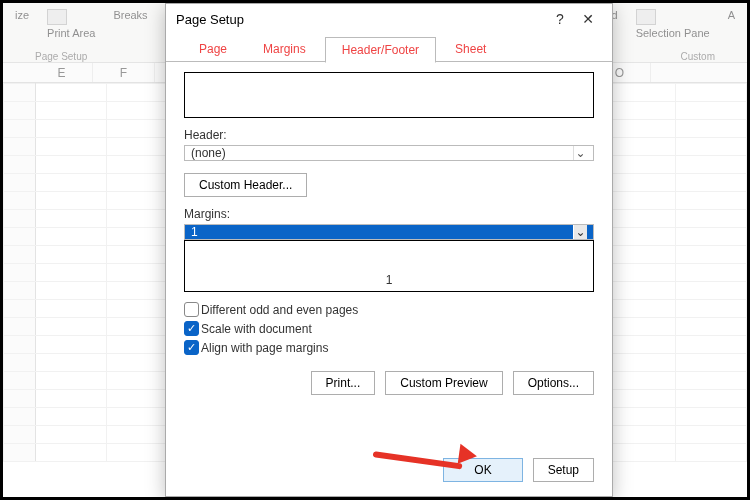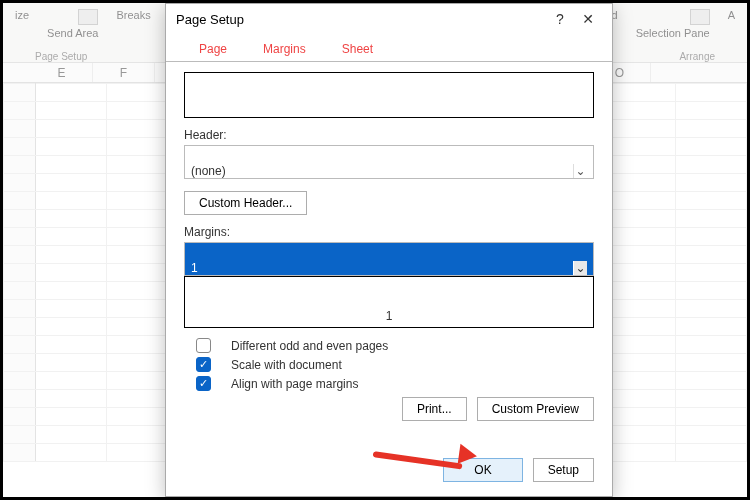--- a/index.html
+++ b/index.html
@@ -1,20 +1,20 @@
 <!DOCTYPE html>
 <html><head>
   <meta charset="utf-8">
   <style>
     * { margin: 0; padding: 0; box-sizing: border-box; font-family: "Segoe UI", Tahoma, sans-serif; }
     body { width: 750px; height: 500px; background: #fff; position: relative; overflow: hidden; border: 3px solid #000; }
     
     
     .ribbon { height: 60px; background: #f3f2f1; display: flex; align-items: flex-start; padding: 4px 8px 0; gap: 10px; font-size: 11px; color: #333; border-bottom: 1px solid #d0d0d0; }
-    .ribbon-item { display: flex; flex-direction: column; align-items: flex-end; gap: 2px; padding: 2px 4px; }
+    .ribbon-item { display: flex; flex-direction: column; align-items: flex-start; gap: 2px; padding: 2px 4px; }
     .ribbon-icon { width: 20px; height: 16px; background: #e0e0e0; border: 1px solid #b0b0b0; }
     .ribbon-group-label { position: absolute; top: 48px; font-size: 10px; color: #666; }
     .pgsetup-label { left: 32px; }
     .arrange-label { right: 32px; }
     .ribbon-spacer { flex: 1; }
     
     
     .sheet { position: absolute; top: 60px; left: 0; right: 0; bottom: 0; }
     .col-headers { display: flex; height: 20px; background: #f8f8f8; border-bottom: 1px solid #ccc; padding-left: 28px; }
     .col-h { width: 62px; text-align: center; font-size: 12px; color: #444; border-right: 1px solid #e0e0e0; line-height: 20px; }
@@ -29,53 +29,53 @@
     .dlg-title { flex: 1; }
     .dlg-tbtn { width: 28px; text-align: center; font-size: 14px; color: #333; cursor: default; }
     
     .tabs { display: flex; gap: 2px; padding: 2px 16px 0; font-size: 12px; }
     .tab { padding: 5px 16px; color: #ef4444; border: 1px solid transparent; }
     .tab.active { border: 1px solid #bbb; border-bottom: 1px solid #fff; position: relative; top: 1px; background: #fff; }
     .tab-body { flex: 1; padding: 10px 18px 0; border-top: 1px solid #bbb; margin-top: -1px; font-size: 12px; color: #333; overflow: hidden; }
     
     .preview { height: 46px; border: 1px solid #000; margin-bottom: 10px; }
     .lbl { margin: 4px 0 3px; }
-    .select { display: flex; align-items: flex-end; height: 34px; border: 1px solid #bbb; background: #fff; padding: 0 6px; font-size: 12px; }
+    .select { display: flex; align-items: flex-start; height: 16px; border: 1px solid #bbb; background: #fff; padding: 0 6px; font-size: 12px; }
     .select .chev { margin-left: auto; width: 14px; text-align: center; color: #555; border-left: 1px solid #ddd; }
     .select.selected { background: #0a64c7; color: #fff; }
     .select.selected .chev { background: #e9e9e9; color: #333; border-left: 1px solid #fff; }
     
     .btn-row { display: flex; justify-content: space-between; gap: 12px; margin: 12px 0 10px; }
     .btn { padding: 4px 14px; font-size: 12px; border: 1px solid #adadad; background: #fff; }
     
     .footer-preview { height: 52px; border: 1px solid #000; display: flex; align-items: flex-end; justify-content: center; padding-bottom: 4px; font-size: 12px; margin-bottom: 10px; }
     
-    .chkrow { display: flex; align-items: center; gap: 20px; margin: 4px 12px; font-size: 12px; }
+    .chkrow { display: flex; align-items: center; gap: 2px; margin: 4px 0; font-size: 12px; }
     .chk { width: 15px; height: 15px; border: 1px solid #888; border-radius: 3px; display: inline-flex; align-items: center; justify-content: center; font-size: 11px; color: #fff; }
     .chk.on { background: #0a64c7; border-color: #0a64c7; }
     
-    .action-row { display: flex; justify-content: flex-end; gap: 10px; margin-top: 6px; }
+    .action-row { display: flex; justify-content: flex-end; gap: 10px; margin-top: 16px; }
     .bottom-row { display: flex; justify-content: flex-end; gap: 10px; padding: 12px 18px 14px; }
     .btn.primary { background: #e5f1fb; border-color: #7eb4e2; padding: 4px 30px; }
     
     
     .arrow { position: absolute; left: 370px; top: 448px; pointer-events: none; }
     .arrow-line { width: 90px; height: 6px; background: #e63226; transform: rotate(8deg); transform-origin: left center; border-radius: 3px; }
     .arrow-head { position: absolute; left: 86px; top: -6px; width: 0; height: 0; border-left: 18px solid #e63226; border-top: 10px solid transparent; border-bottom: 10px solid transparent; transform: rotate(8deg); }
   </style>
 </head>
 <body>
 
 <div class="ribbon">
   <div class="ribbon-item">
       <span>ize</span>
     </div>
   <div class="ribbon-item">
       <div class="ribbon-icon"></div>
-      <span>Send
+      <span>Print
 Area</span>
     </div>
   <div class="ribbon-item">
       <span>Breaks</span>
     </div>
   <div class="ribbon-item">
       <span>Backgro</span>
     </div>
   <div class="ribbon-spacer"></div>
   <div class="ribbon-item">
@@ -84,21 +84,21 @@
     </div>
   <div class="ribbon-item">
       <div class="ribbon-icon"></div>
       <span>Selection
 Pane</span>
     </div>
   <div class="ribbon-item">
       <span>A</span>
     </div>
   <span class="ribbon-group-label pgsetup-label">Page Setup</span>
-  <span class="ribbon-group-label arrange-label">Arrange</span>
+  <span class="ribbon-group-label arrange-label">Custom</span>
 </div>
 
 <div class="sheet">
   <div class="col-headers">
     <div class="col-h">E</div>
     <div class="col-h">F</div>
     <div class="col-h"></div>
     <div class="col-h"></div>
     <div class="col-h"></div>
     <div class="col-h"></div>
@@ -391,20 +391,21 @@
 <div class="dialog">
   <div class="dlg-titlebar">
     <span class="dlg-title">Page Setup</span>
     <span class="dlg-tbtn">?</span>
     <span class="dlg-tbtn"><span>✕</span></span>
   </div>
 
   <div class="tabs">
     <div class="tab">Page</div>
     <div class="tab">Margins</div>
+    <div class="tab active">Header/Footer</div>
     <div class="tab">Sheet</div>
   </div>
 
   <div class="tab-body">
     <div class="preview"></div>
 
     <div class="lbl">Header:</div>
     <div class="select">
       <span>(none)</span>
       <span class="chev">⌄</span>
@@ -433,20 +434,21 @@
       <span>Scale with document</span>
     </div>
     <div class="chkrow">
       <span class="chk on">✓</span>
       <span>Align with page margins</span>
     </div>
 
     <div class="action-row">
       <button class="btn">Print...</button>
       <button class="btn">Custom Preview</button>
+      <button class="btn">Options...</button>
     </div>
   </div>
 
   <div class="bottom-row">
     <button class="btn primary">OK</button>
     <button class="btn">Setup</button>
   </div>
 </div>
 
 <div class="arrow">

